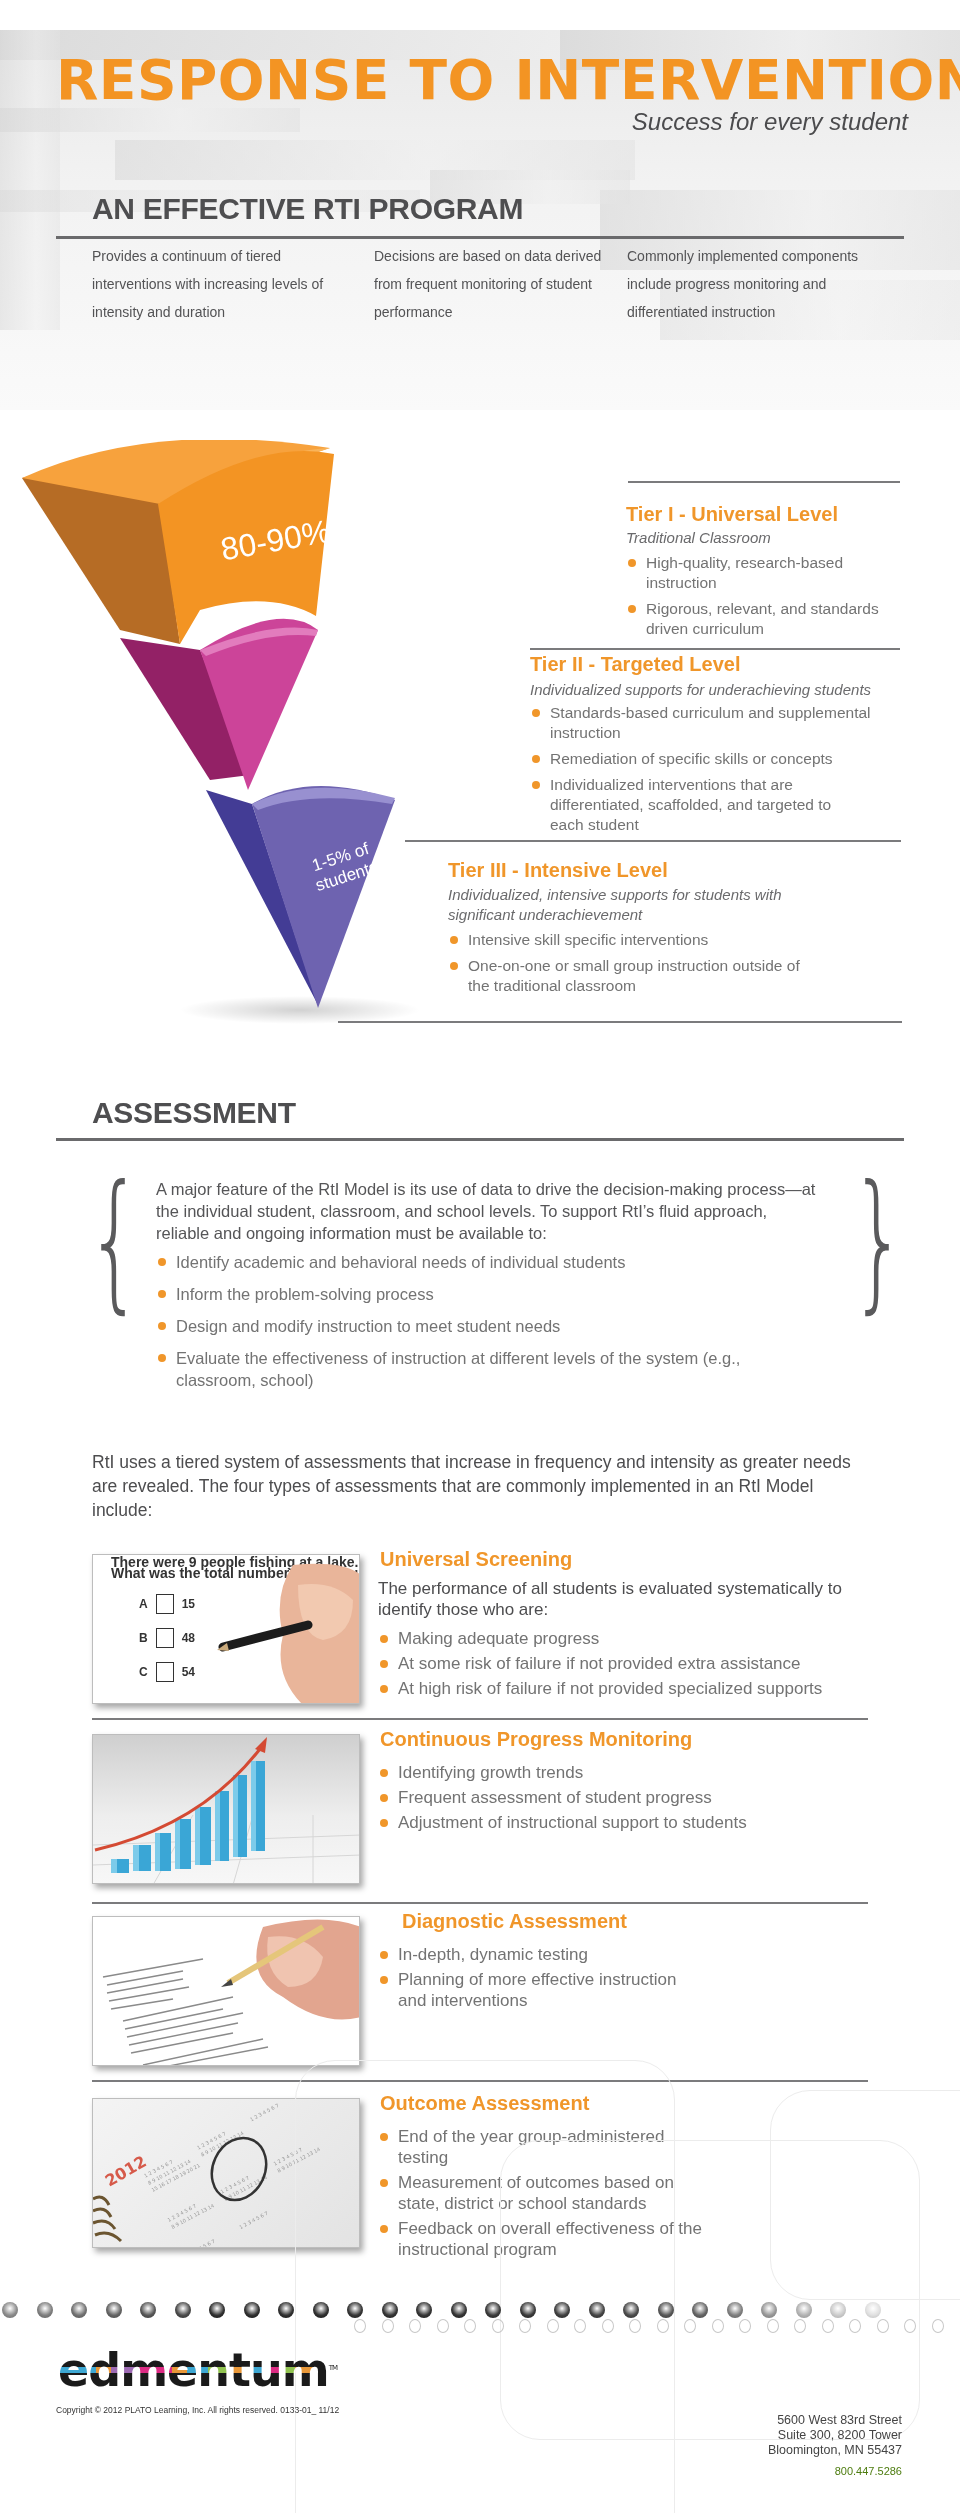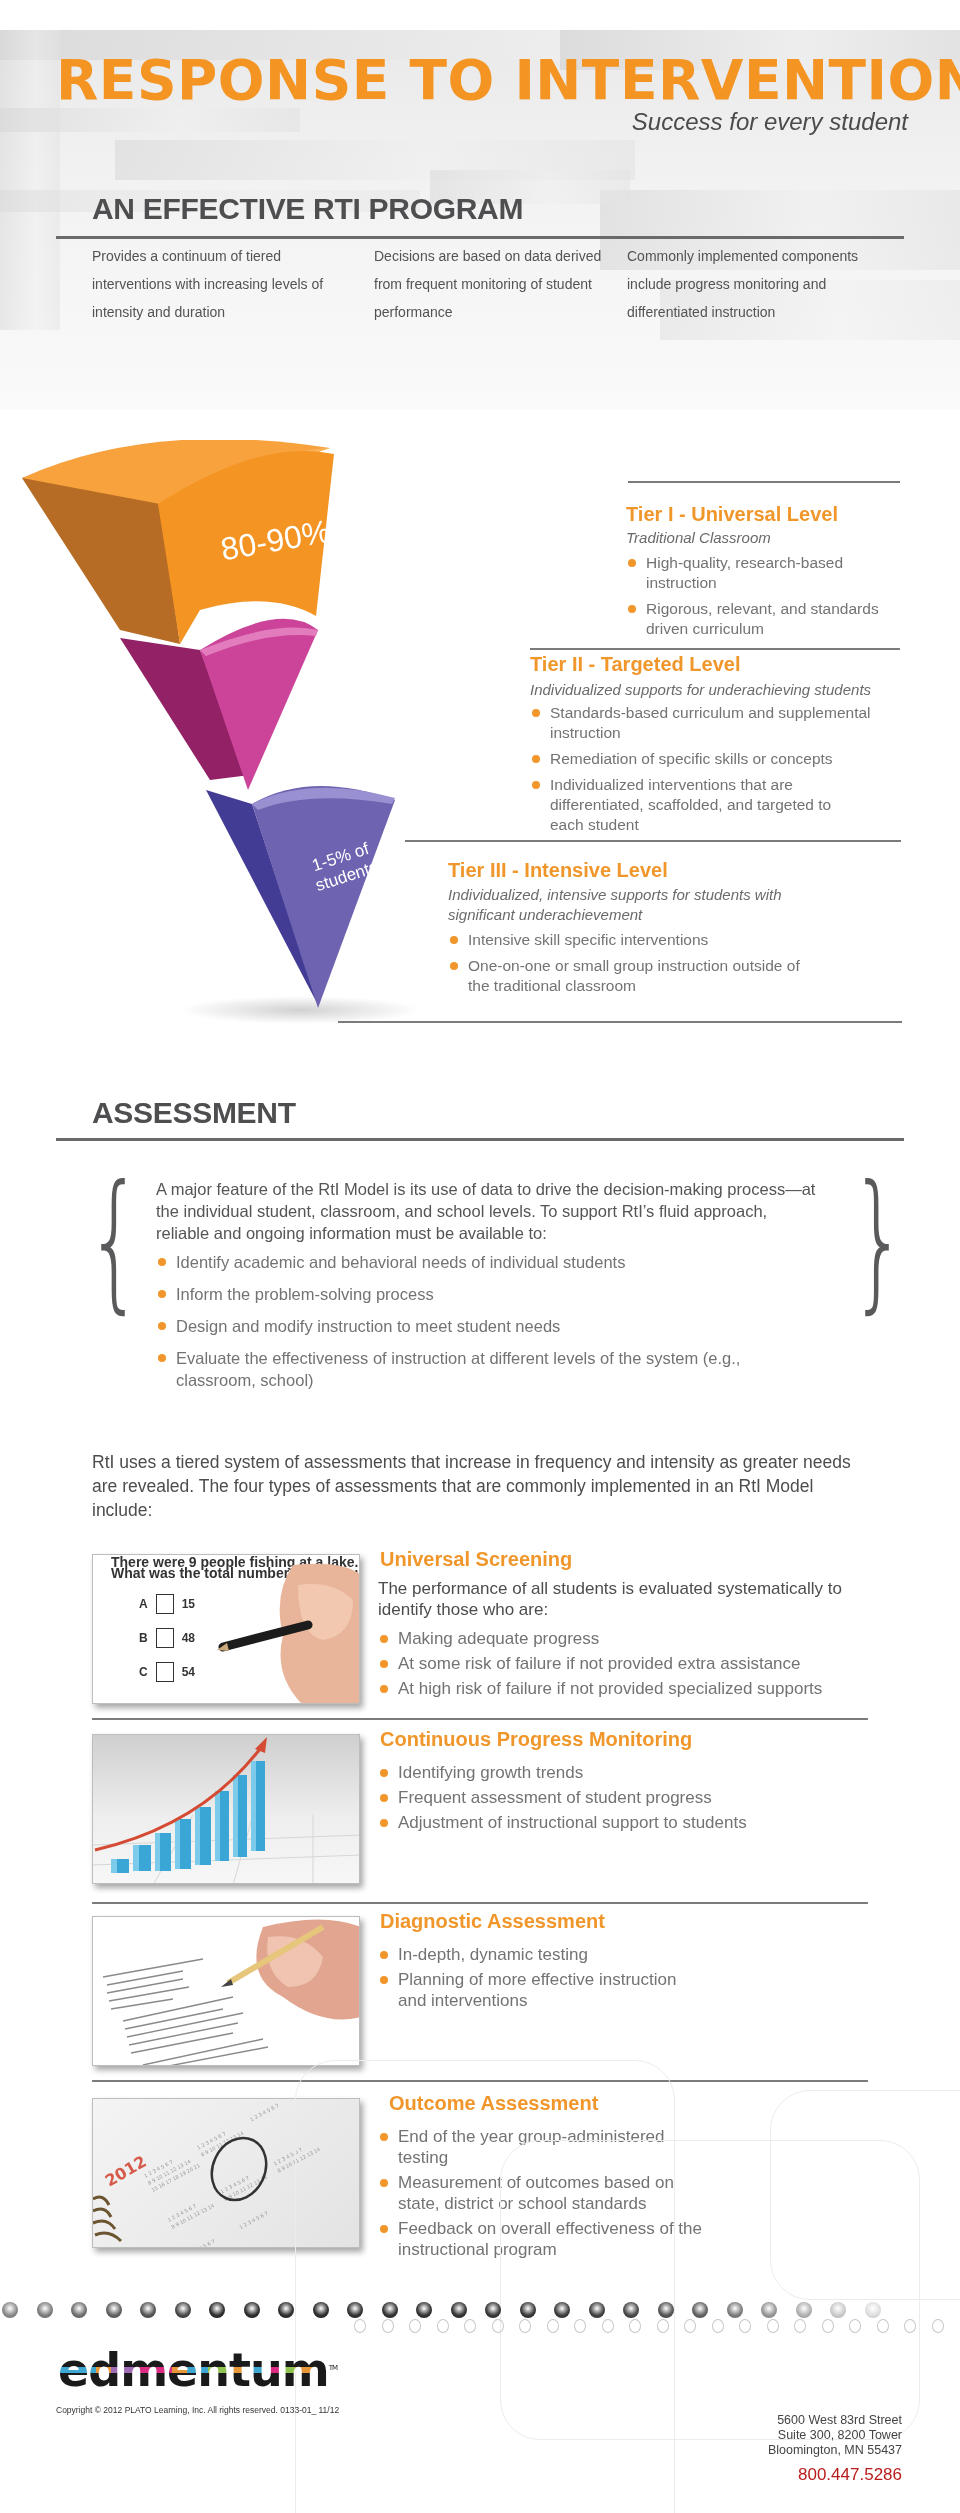--- a/index.html
+++ b/index.html
@@ -81,21 +81,21 @@
     .dot { position: absolute; width: 16px; height: 16px; border-radius: 50%; }
     .ring { position: absolute; width: 12px; height: 14px; border-radius: 50%; border: 1px solid #c8c8c8; }
     .logo {
       position: absolute; left: 58px; top: 2343px;
       font-family: "DejaVu Sans", sans-serif; font-weight: 700; font-size: 46px;
       color: #1a1a1a; letter-spacing: -1px;
     }
     .logo-stripe { position: absolute; left: 60px; top: 2367px; width: 255px; height: 6px; }
     .copyright { position: absolute; left: 56px; top: 2405px; font-size: 8.5px; color: #333; }
     .address { position: absolute; right: 58px; top: 2413px; font-size: 12.5px; line-height: 15px; color: #444; text-align: right; }
-    .phone { position: absolute; right: 58px; top: 2465px; font-size: 17px; color: #b91c1c; padding-left: 36px; }
+    .phone { position: absolute; right: 58px; top: 2465px; font-size: 11px; color: #4d7c0f; padding-left: 36px; }
 
     
     .ghost { position: absolute; border: 1px solid #ececec; border-radius: 40px; }
   </style>
 </head>
 <body>
 
 <div class="header-bg">
   <div class="stripe" style="left:0;top:0;width:960px;height:30px;"></div>
   <div class="stripe" style="left:0;top:0;width:60px;height:300px;opacity:.5"></div>
@@ -287,21 +287,21 @@
       <line x1="38" y1="136" x2="140" y2="116"></line>
       <line x1="50" y1="148" x2="170" y2="122"></line>
         <line x1="60" y1="152" x2="175" y2="130"></line>
     </g>
     <path d="M170 10 Q230 -5 268 10 L268 100 Q230 110 190 80 Q150 60 170 10 Z" fill="#e2a58f"></path>
     <path d="M175 20 Q210 15 230 40 Q225 70 195 70 Q170 55 175 20 Z" fill="#f0c4b0"></path>
     <line x1="135" y1="66" x2="230" y2="10" stroke="#e5c67a" stroke-width="6"></line>
     <polygon points="128,70 138,62 140,68" fill="#444"></polygon>
   </svg>
 </div>
-<div class="card-title" style="top:1910px;">Diagnostic Assessment</div>
+<div class="card-title" style="top:1910px;margin-left:22px;">Diagnostic Assessment</div>
 <ul class="bul cb" style="top:1944px;width:520px;">
   <li>In-depth, dynamic testing</li>
   <li style="width:300px;">Planning of more effective instruction and interventions</li>
 </ul>
 <div class="rule thin" style="left:92px;top:2080px;width:776px;"></div>
 
 <div class="card-img" style="top:2098px;background:linear-gradient(135deg,#f4f4f4,#e3e3e3);">
   <svg width="268" height="150">
     <g fill="#9a9a9a" font-size="5" font-family="DejaVu Sans, sans-serif">
       <g transform="rotate(-28 134 75)">
@@ -324,21 +324,21 @@
     <text x="14" y="80" font-size="16" font-weight="700" fill="#d65a4a" transform="rotate(-30 30 80)" font-family="DejaVu Sans, sans-serif">2012</text>
     <ellipse cx="146" cy="70" rx="26" ry="32" transform="rotate(25 146 70)" stroke="#333" stroke-width="2.5" fill="none"></ellipse>
     <g stroke="#6b5530" stroke-width="3" fill="none">
       <path d="M0 100 q10 -6 16 6"></path>
         <path d="M0 112 q12 -6 18 6"></path>
         <path d="M0 124 q14 -6 22 6"></path>
         <path d="M2 136 q14 -6 26 6"></path>
     </g>
   </svg>
 </div>
-<div class="card-title" style="top:2092px;margin-left:9px;">Outcome Assessment</div>
+<div class="card-title" style="top:2092px;">Outcome Assessment</div>
 <ul class="bul cb" style="top:2126px;width:340px;">
   <li>End of the year group-administered testing</li>
   <li>Measurement of outcomes based on state, district or school standards</li>
   <li>Feedback on overall effectiveness of the instructional program</li>
 </ul>
 
 <div class="ghost" style="left:295px;top:2060px;width:380px;height:500px;"></div>
 <div class="ghost" style="left:500px;top:2140px;width:420px;height:300px;"></div>
 <div class="ghost" style="left:770px;top:2090px;width:230px;height:210px;"></div>
 

